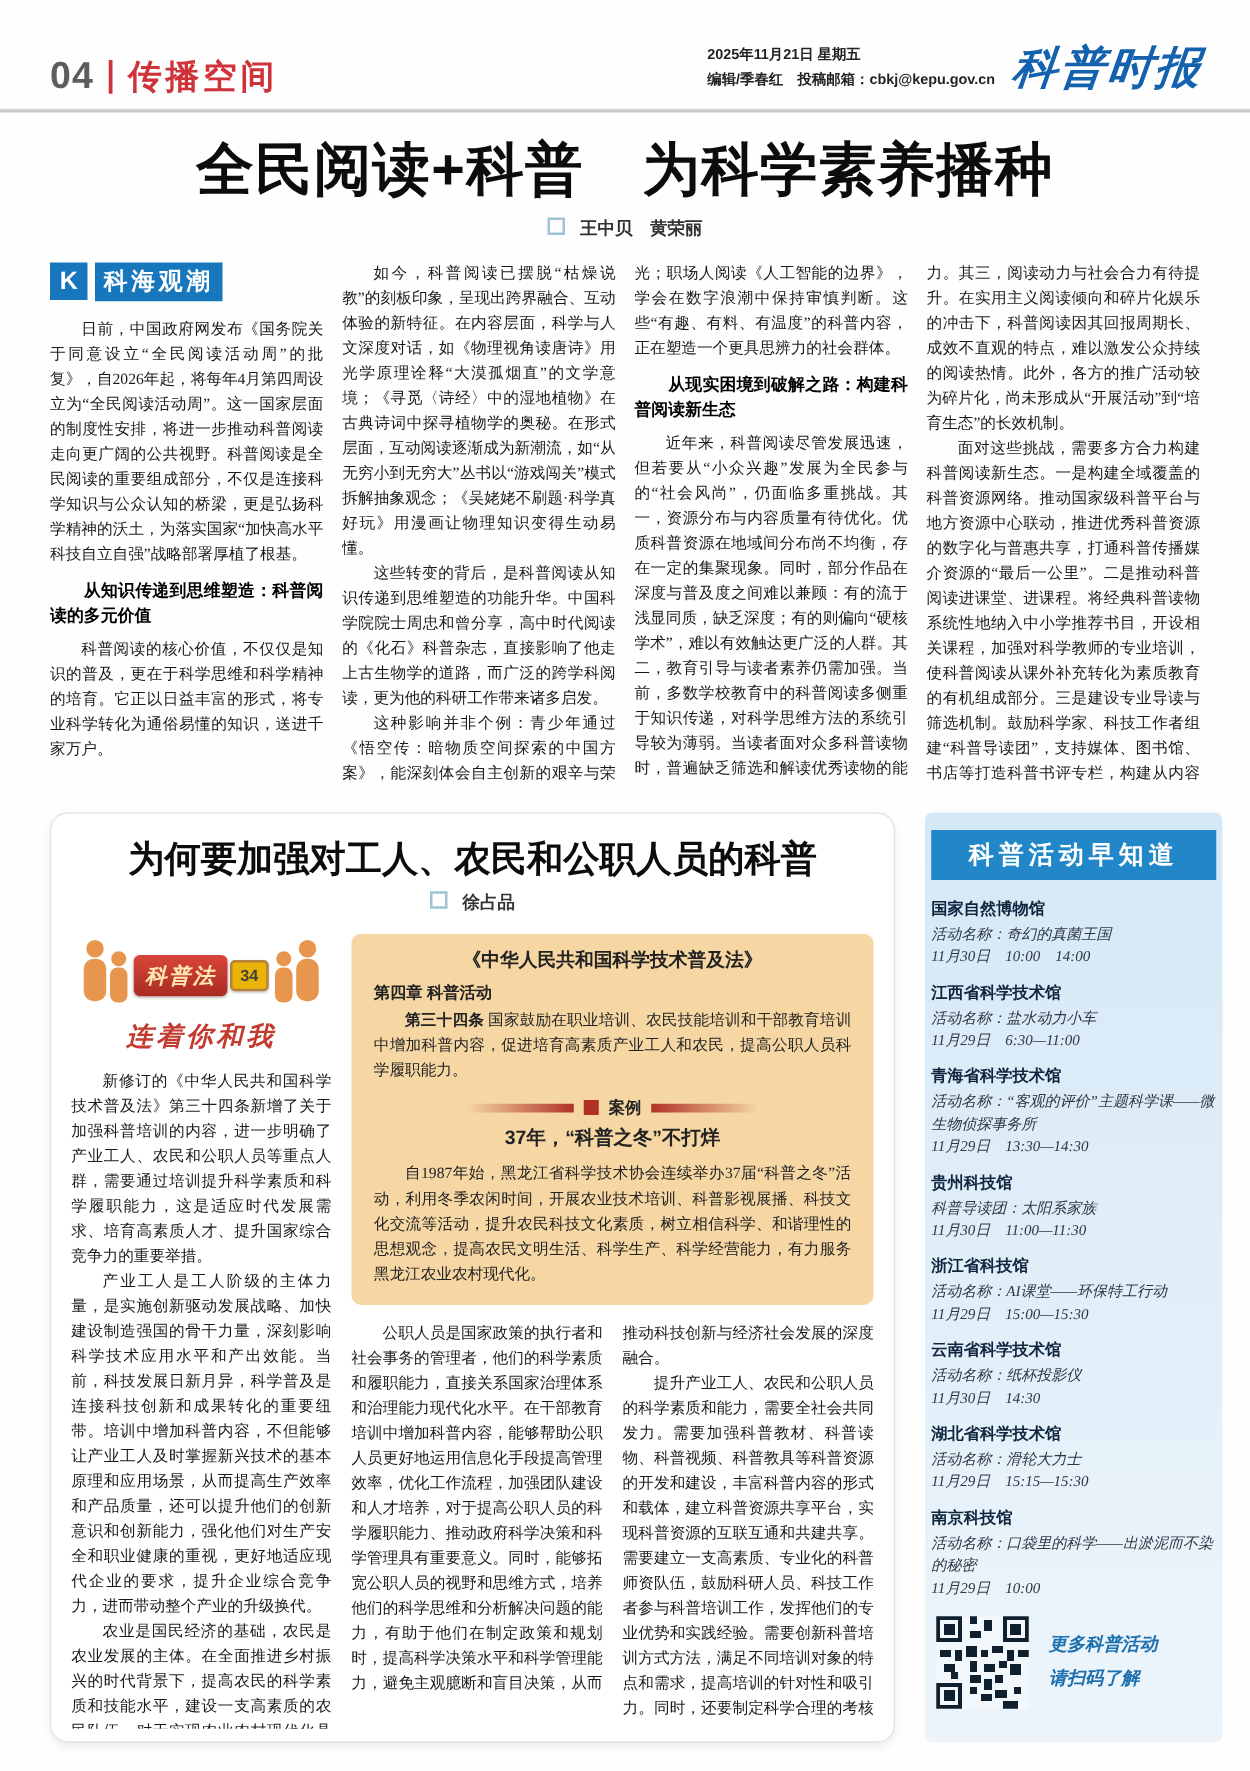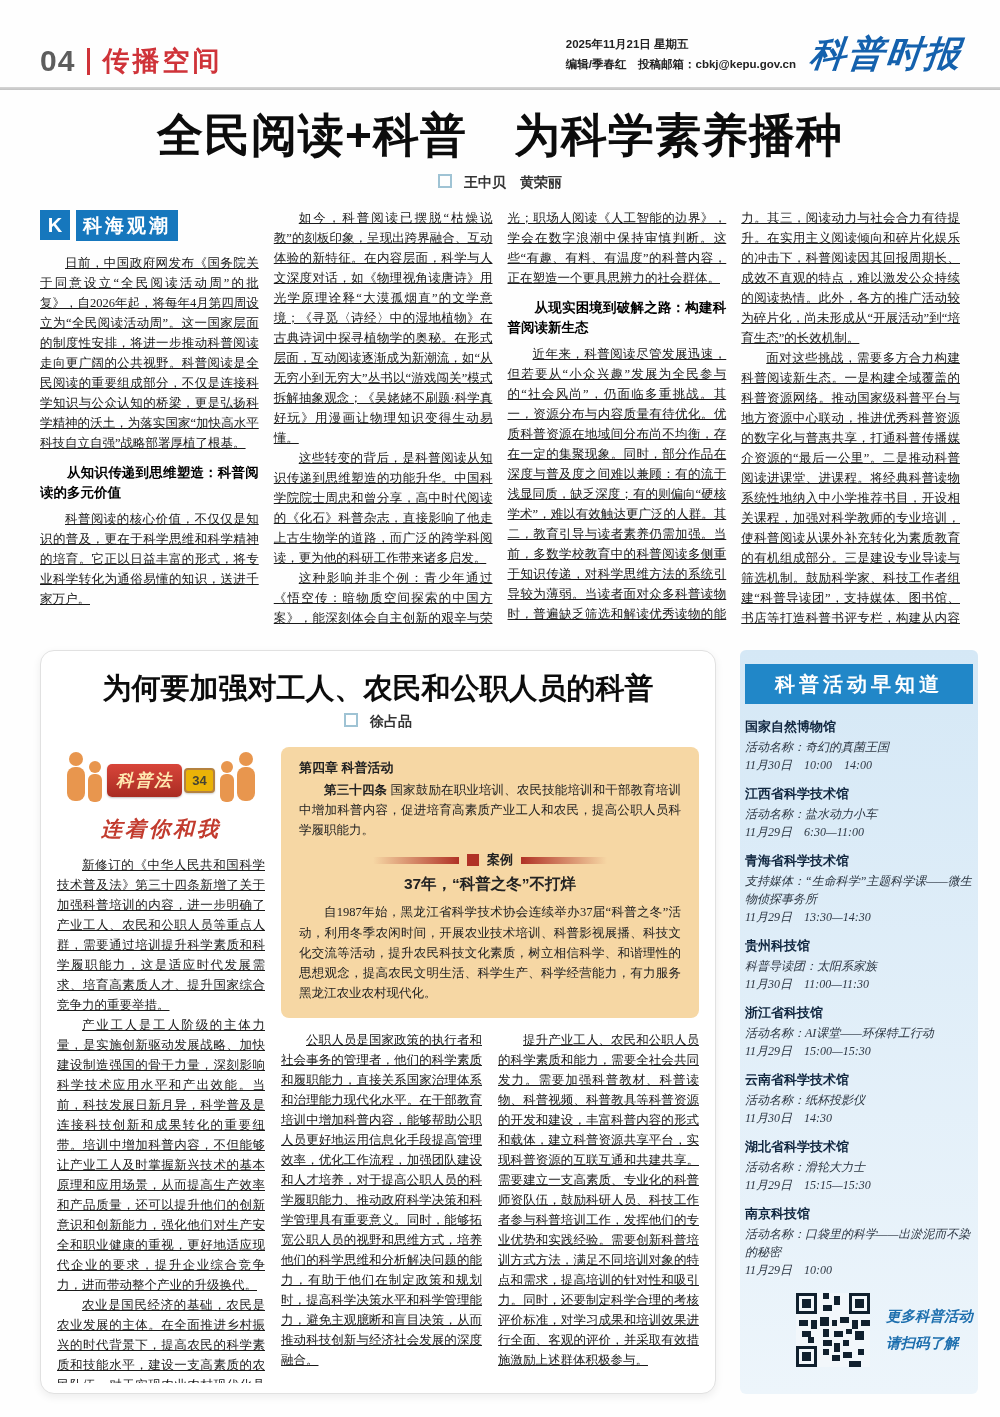--- a/index.html
+++ b/index.html
@@ -17,21 +17,21 @@
   .masthead{font:700 36px "Liberation Serif",serif;font-style:italic;color:#1461ad;letter-spacing:2px;transform:skewX(-6deg);}
   .top-rule{height:3px;background:linear-gradient(#d6d6d6,#c2c2c2);}
 
   
   .a1{padding:10px 40px 0;}
   .a1-title{text-align:center;font:900 46px/1.12 "Liberation Sans",sans-serif;color:#0c0c0c;margin:10px 0 12px;letter-spacing:1px;}
   .byline{text-align:center;font:700 14px "Liberation Sans",sans-serif;color:#333;margin-bottom:16px;}
   .byline-box{display:inline-block;width:10px;height:10px;border:2px solid #9fc3d4;margin-right:8px;vertical-align:-1px;}
   .a1-body{height:424px;column-count:4;column-gap:15px;column-fill:auto;overflow:hidden;
            text-align:justify;font-size:12.5px;line-height:1.6;color:#191919;}
-  .a1-body p,.cols p{margin:0;text-indent:2em;text-decoration:underline;}
+  .a1-body p,.cols p{margin:0;text-indent:2em;}
   h3.h{font:700 13.5px/1.5 "Liberation Sans",sans-serif;color:#000;margin:10px 0 6px;text-indent:2em;}
 
   .sea-badge{display:flex;align-items:center;gap:6px;margin:2px 0 12px;}
   .badge-k{width:30px;height:30px;background:#1677bd;color:#fff;font:900 20px/30px "Liberation Sans",sans-serif;text-align:center;flex:0 0 auto;}
   .badge-label{background:#1677bd;color:#fff;font:700 19px/1 "Liberation Sans",sans-serif;padding:6px 7px;letter-spacing:3px;white-space:nowrap;}
 
   
   .lower{display:flex;gap:24px;padding:18px 38px 0 40px;align-items:flex-start;}
   .panel{width:676px;flex:0 0 auto;border:1px solid #e1e1e1;border-radius:14px;box-shadow:0 3px 8px rgba(0,0,0,.07);
          padding:12px 16px 14px;box-sizing:border-box;height:744px;background:#fff;}
@@ -67,21 +67,21 @@
   .kpf-slogan{font:700 21px "Liberation Serif",serif;font-style:italic;color:#c23b2e;letter-spacing:3px;margin-top:2px;}
 
   
   .sidebar{width:238px;flex:0 0 auto;height:744px;background:linear-gradient(180deg,#d5e8f6,#edf5fb);
            border-radius:6px;padding:14px 5px;box-sizing:border-box;overflow:hidden;}
   .sb-title{background:#2187c8;color:#fff;text-align:center;font:700 20px/1 "Liberation Sans",sans-serif;
             padding:10px 0;letter-spacing:4px;margin-bottom:14px;}
   .event{margin-bottom:11px;}
   .venue{font:700 13px "Liberation Sans",sans-serif;color:#10263f;margin-bottom:2px;}
   .activity,.time{font-size:12px;font-style:italic;color:#2c3642;line-height:1.5;}
-  .qr-row{display:flex;align-items:center;gap:16px;margin-top:14px;padding-left:4px;justify-content:flex-end;}
+  .qr-row{display:flex;align-items:center;gap:16px;margin-top:14px;padding-left:4px;}
   .qr-note{font:700 14.5px/1.8 "Liberation Serif",serif;font-style:italic;color:#1e6fae;}
 </style>
 </head>
 <body>
 
 <div class="page">
 
   <div class="topbar">
     <div class="mast-left">
       <span class="page-no">04</span>
@@ -148,20 +148,21 @@
                 </g>
               </svg>
             </div>
             <div class="kpf-slogan">连着你和我</div>
           </div>
           <div style="display:contents"><p class="p">新修订的《中华人民共和国科学技术普及法》第三十四条新增了关于加强科普培训的内容，进一步明确了产业工人、农民和公职人员等重点人群，需要通过培训提升科学素质和科学履职能力，这是适应时代发展需求、培育高素质人才、提升国家综合竞争力的重要举措。</p><p class="p">产业工人是工人阶级的主体力量，是实施创新驱动发展战略、加快建设制造强国的骨干力量，深刻影响科学技术应用水平和产出效能。当前，科技发展日新月异，科学普及是连接科技创新和成果转化的重要纽带。培训中增加科普内容，不但能够让产业工人及时掌握新兴技术的基本原理和应用场景，从而提高生产效率和产品质量，还可以提升他们的创新意识和创新能力，强化他们对生产安全和职业健康的重视，更好地适应现代企业的要求，提升企业综合竞争力，进而带动整个产业的升级换代。</p><p class="p">农业是国民经济的基础，农民是农业发展的主体。在全面推进乡村振兴的时代背景下，提高农民的科学素质和技能水平，建设一支高素质的农民队伍，对于实现农业农村现代化具有重要意义。在农民技能培训中增加科普内容，特别是农村新风尚、市场新趋势、农业发展新技术新理念，可以直接推动新设备、新品种应用于农业生产，提高农业生产的机械化水平，还可以帮助农民转变生产经营观念，树立市场意识和品牌意识，推动农业转型升级。同时，通过普及环保、健康等方面的知识，有助于提升农民的科学文化素质和生活质量，提高环保意识，引导农民积极参与农村生态环境建设，共同打造美丽宜居的乡村，促进农村精神文明建设。</p></div>
         </div>
 
         <div class="a2-right">
           <div class="law-box">
+            <div class="law-title">《中华人民共和国科学技术普及法》</div>
             <div class="law-chapter">第四章 科普活动</div>
             <div class="law-art">
               <b>第三十四条</b>
               <span>国家鼓励在职业培训、农民技能培训和干部教育培训中增加科普内容，促进培育高素质产业工人和农民，提高公职人员科学履职能力。</span>
             </div>
             <div class="case-divider">
               <span class="bar-l"></span>
               <span class="case-sq"></span>
               <span class="case-mark">案例</span>
               <span class="bar-r"></span>
@@ -183,21 +184,21 @@
       <div style="display:contents"><div class="event">
             <div class="venue">国家自然博物馆</div>
             <div class="activity">活动名称：奇幻的真菌王国</div>
             <div class="time">11月30日　10:00　14:00</div>
           </div><div class="event">
             <div class="venue">江西省科学技术馆</div>
             <div class="activity">活动名称：盐水动力小车</div>
             <div class="time">11月29日　6:30—11:00</div>
           </div><div class="event">
             <div class="venue">青海省科学技术馆</div>
-            <div class="activity">支持媒体：“生命科学”主题科学课——微生物侦探事务所</div>
+            <div class="activity">活动名称：“客观的评价”主题科学课——微生物侦探事务所</div>
             <div class="time">11月29日　13:30—14:30</div>
           </div><div class="event">
             <div class="venue">贵州科技馆</div>
             <div class="activity">科普导读团：太阳系家族</div>
             <div class="time">11月30日　11:00—11:30</div>
           </div><div class="event">
             <div class="venue">浙江省科技馆</div>
             <div class="activity">活动名称：AI课堂——环保特工行动</div>
             <div class="time">11月29日　15:00—15:30</div>
           </div><div class="event">

